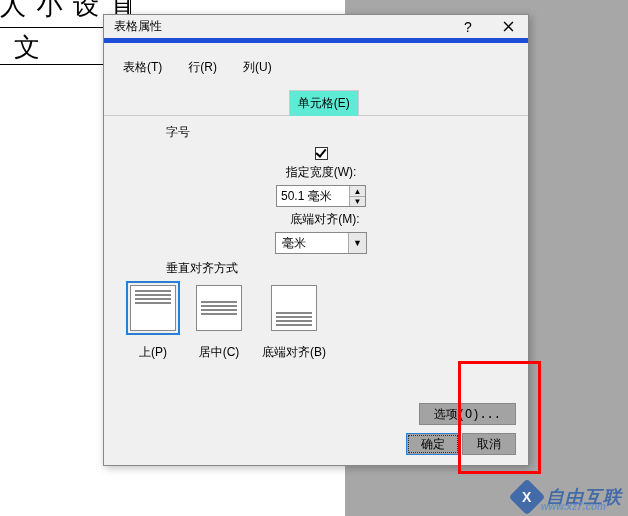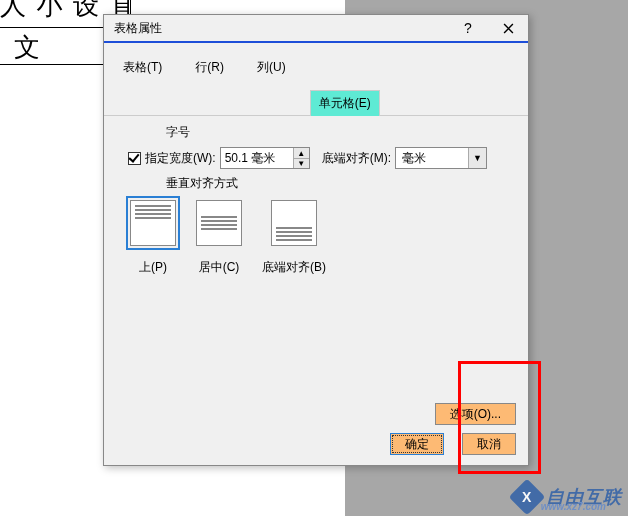--- a/index.html
+++ b/index.html
@@ -52,37 +52,37 @@
     background: #f0f0f0;
     border: 1px solid #888;
     box-shadow: 2px 2px 8px rgba(0,0,0,0.25);
   }
   .titlebar {
     height: 28px;
     display: flex;
     align-items: center;
     padding-left: 10px;
     font-size: 12px;
-    border-bottom: 2px solid #1d4ed8;
+    border-bottom: 5px solid #1d4ed8;
     text-align: center;
   }
   .titlebar-gap { flex: 1; }
   .titlebar-btn {
     width: 40px; height: 28px;
     display: flex; align-items: center; justify-content: center;
     font-size: 14px;
   }
   .titlebar-btn.help { font-size: 14px; }
   .titlebar-btn.close svg { width: 11px; height: 11px; }
 
   .tabbar {
     display: flex;
     padding: 10px 28px 0 10px;
     border-bottom: 1px solid #ccc;
-    gap: 15px;
+    gap: 8px;
     text-align: center;
   }
   .tab {
     padding: 4px 8px;
     border: 1px solid transparent;
     border-bottom: none;
     position: relative;
     top: 1px;
     font-size: 12px;
     background: transparent;
@@ -103,20 +103,21 @@
     font-size: 12px;
     margin-bottom: 6px;
     margin-left: 48px;
   }
   .row {
     display: flex;
     align-items: center;
     gap: 4px;
     margin-left: 10px;
     margin-bottom: 6px;
+    flex-direction: column;
   }
   .checkbox {
     width: 13px; height: 13px;
     border: 1px solid #333;
     background: #fff;
     position: relative;
   }
   .checkbox.checked::after {
     content: "";
     position: absolute;
@@ -214,28 +215,29 @@
   .footer {
     position: absolute;
     bottom: 10px; right: 12px;
     display: flex;
     flex-direction: column;
     align-items: flex-end;
     gap: 8px;
   }
   .btn {
     border: 1px solid #888;
-    background: #fdba74;
+    background: #a3a3a3;
     height: 22px;
     padding: 0 14px;
     font-size: 12px;
     display: inline-flex;
     align-items: center;
-  }
-  .btn-row { display: flex; gap: 18px; }
+    font-family: Liberation Mono, monospace;
+  }
+  .btn-row { display: flex; gap: 2px; }
   .btn.ok {
     border: 1px solid #2a7fd4;
     outline: 1px dotted #333;
     outline-offset: -3px;
   }
 
   .highlight-box {
     position: absolute;
     border: 3px solid #ff0000;
     pointer-events: none;

